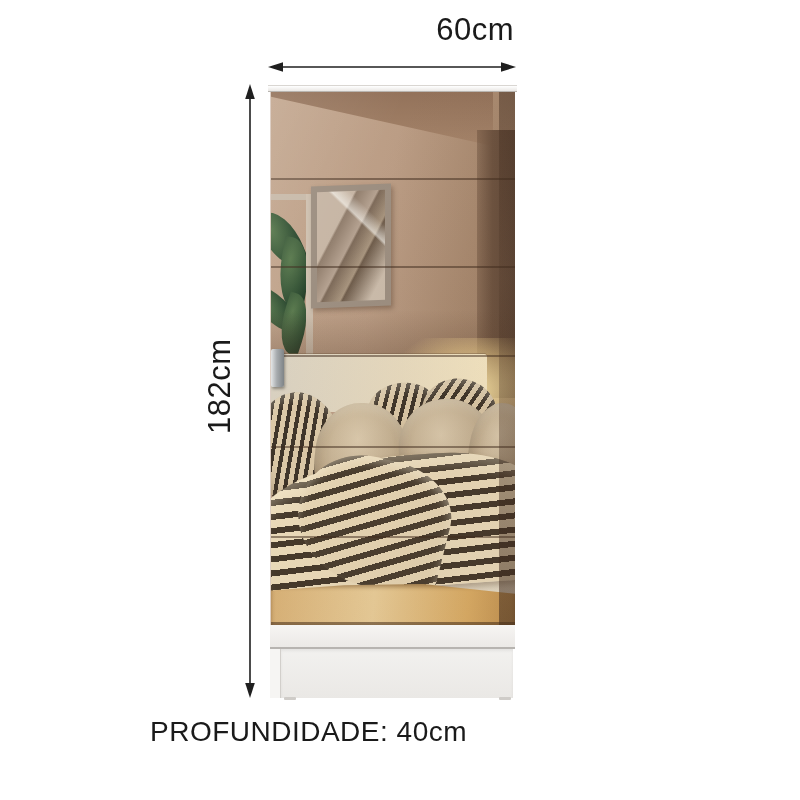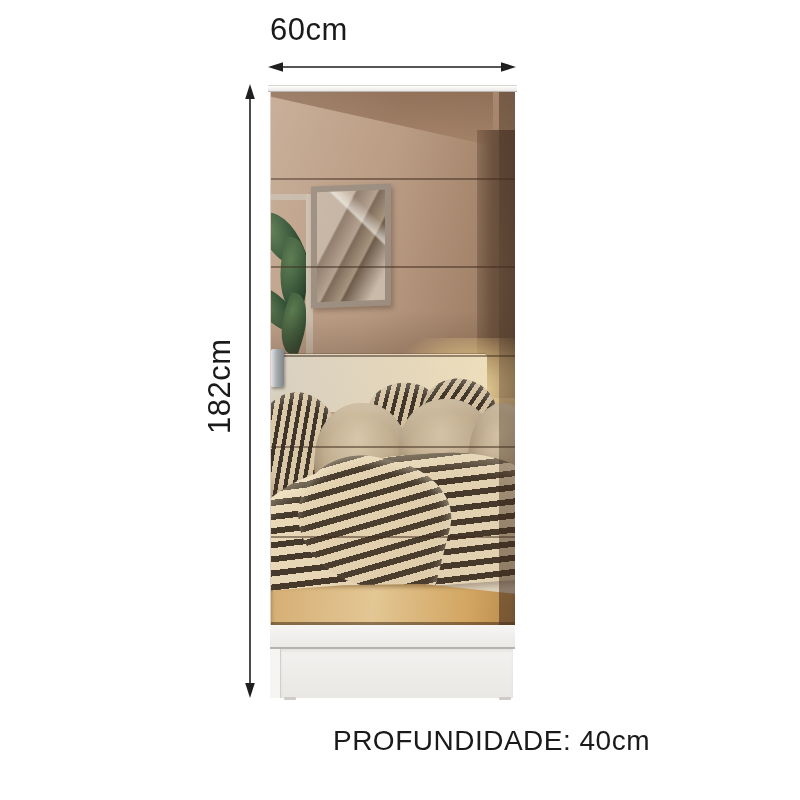--- a/index.html
+++ b/index.html
@@ -4,28 +4,28 @@
 <style>
   html,body { margin:0; padding:0; background:#ffffff; }
   .stage {
     position:relative; width:800px; height:800px; background:#ffffff;
     font-family:"Liberation Sans", sans-serif; overflow:hidden;
     color:#1a1a1a;
   }
   .stage * { position:absolute; box-sizing:border-box; }
 
   
-  .width-label { left:270px; top:12px; width:244px; text-align:left;
+  .width-label { left:270px; top:12px; width:244px; text-align:right;
     font-size:31px; letter-spacing:0.5px; }
   .height-label { left:201px; top:318px; width:38px; height:136px;
     display:flex; align-items:center; justify-content:center;
     writing-mode:vertical-rl; transform:rotate(180deg);
     font-size:31px; letter-spacing:0.5px; }
-  .depth-label { left:150px; top:716px; width:500px; text-align:right;
-    font-size:28px; letter-spacing:0.5px;margin-top:9px; }
+  .depth-label { left:150px; top:716px; width:500px; text-align:left;
+    font-size:28px; letter-spacing:0.5px; }
   svg.dim { overflow:visible; }
   .arrow-h { left:266px; top:58px; }
   .arrow-v { left:241px; top:82px; }
 
   
   .wardrobe { left:268px; top:85px; width:249px; height:613px; }
   .top-strip { left:0; top:0; width:249px; height:7px;
     background:linear-gradient(#ffffff,#e9e7e4);
     border-top:1px solid #d9d6d2; border-bottom:1px solid #b9b5b0; }
 

